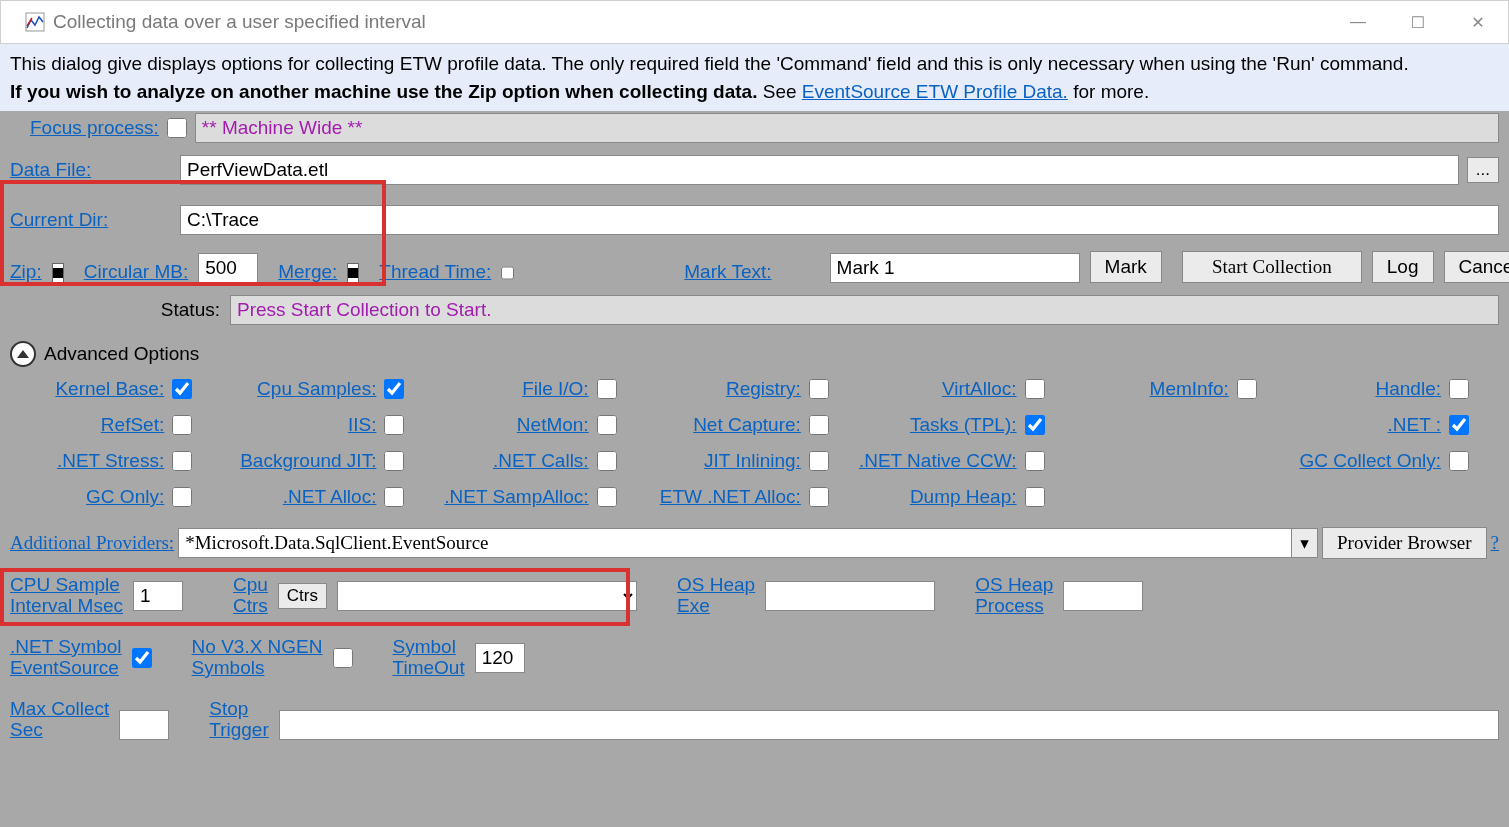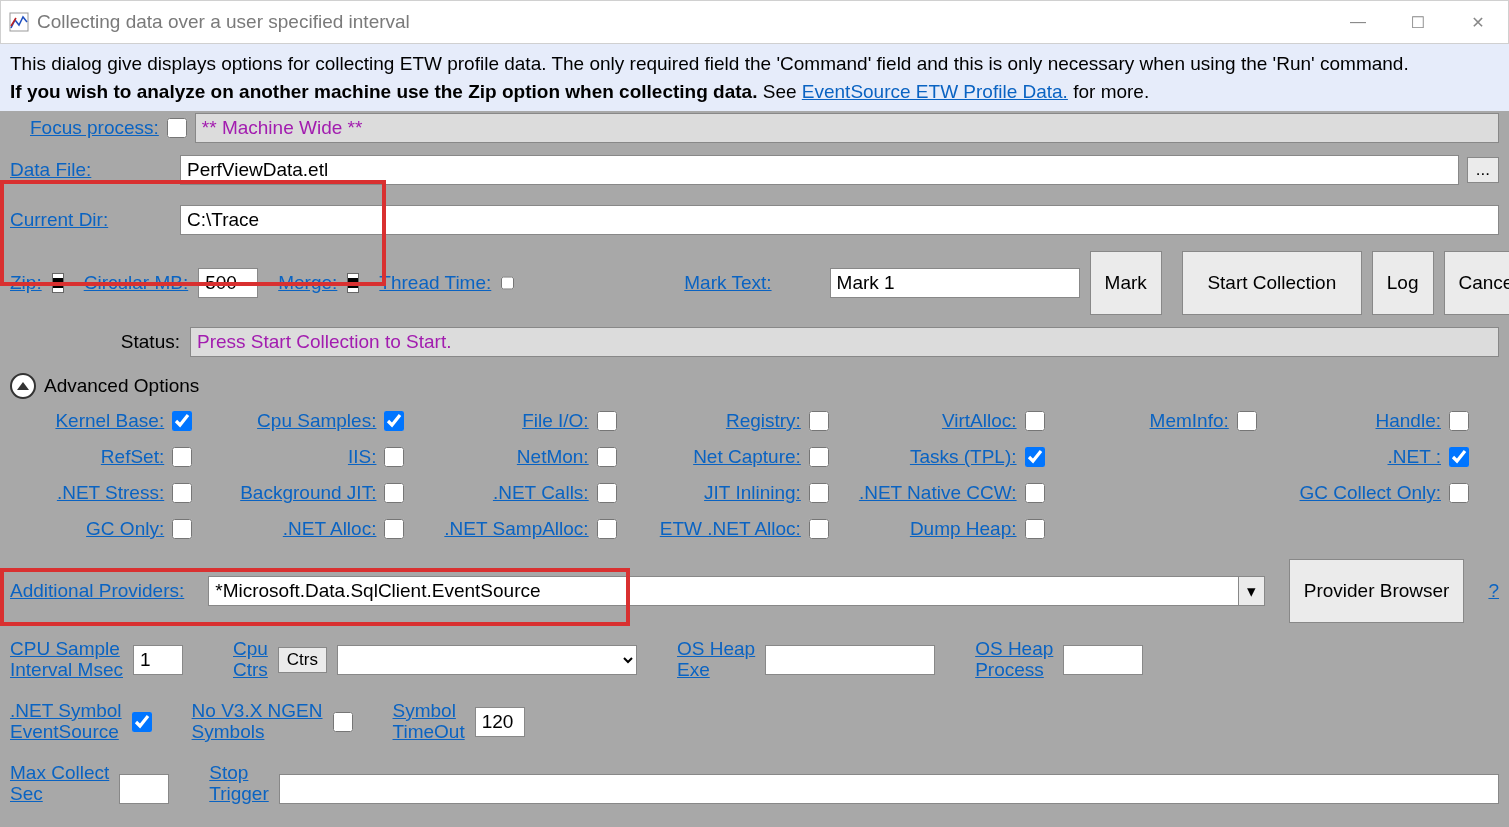--- a/index.html
+++ b/index.html
@@ -1,35 +1,35 @@
 <!DOCTYPE html>
 <html><head>
 <meta charset="utf-8">
 <style>
 * { box-sizing: border-box; margin: 0; padding: 0; }
 body { font-family: "Segoe UI", Tahoma, sans-serif; font-size: 16px; background: #a8a8a8; overflow: hidden; }
 .window { width: 1509px; height: 827px; background: #a8a8a8; position: relative; }
-.titlebar { height: 44px; background: #fff; display: flex; align-items: center; padding-left: 8px; border: 1px solid #d0d0d0; }
+.titlebar { height: 44px; background: #fff; display: flex; align-items: center; padding-left: 24px; border: 1px solid #d0d0d0; }
 .titlebar .icon { width: 20px; height: 20px; margin-right: 8px; }
 .titlebar .title { color: #7a7a7a; font-size: 19px; flex: 1; }
 .winbtns { display: flex; }
 .winbtn { width: 60px; height: 42px; display: flex; align-items: center; justify-content: center; color: #888; font-size: 16px; }
 .banner { background: #e6ecfa; padding: 6px 10px; font-size: 19px; line-height: 1.45; }
 .banner b { font-weight: 700; }
 .lnk { color: #0a63c2; text-decoration: underline; cursor: pointer; }
 .content { padding: 0 4px; }
 .row { display: flex; align-items: center; min-height: 34px; }
 .lbl { color: #0a63c2; text-decoration: underline; font-size: 19px; white-space: nowrap; }
 .lbl-plain { color: #000; font-size: 19px; white-space: nowrap; }
 input[type="text"] { font-family: inherit; font-size: 19px; padding: 2px 6px; border: 1px solid #888; background: #fff; height: 30px; }
 input.readonly { background: #dcdcdc; color: #a21caf; }
 input[type="checkbox"] { width: 20px; height: 20px; vertical-align: middle; cursor: pointer; }
 .chk-indeterminate { width: 20px; height: 20px; border: 1px solid #666; background: #fff; display: inline-flex; align-items: center; justify-content: center; }
 .chk-indeterminate::after { content: ""; width: 10px; height: 10px; background: #000; }
-button { font-family: inherit; font-size: 19px; padding: 20px 14px; background: #ebebeb; border: 1px solid #888; cursor: pointer; }
+button { font-family: inherit; font-size: 19px; padding: 4px 14px; background: #ebebeb; border: 1px solid #888; cursor: pointer; }
 .btn-sm { padding: 2px 8px; font-size: 17px; }
 .highlight { position: absolute; border: 4px solid #d93030; pointer-events: none; }
 .highlight.h1 { left: 0px; top: 180px; width: 386px; height: 106px; }
 .highlight.h2 { left: 0px; top: 568px; width: 630px; height: 58px; }
 .expander { display: flex; align-items: center; margin: 10px 6px 6px 6px; }
 .exp-btn { width: 26px; height: 26px; border: 2px solid #333; border-radius: 50%; display: flex; align-items: center; justify-content: center; margin-right: 8px; background: #fff; }
 .exp-btn::after { content: ""; width: 0; height: 0; border-left: 6px solid transparent; border-right: 6px solid transparent; border-bottom: 8px solid #333; }
 .grid-opts { display: grid; grid-template-columns: repeat(7, 1fr); gap: 4px 0; padding: 0 6px; }
 .opt { display: flex; align-items: center; justify-content: flex-end; gap: 8px; padding-right: 30px; height: 32px; }
 .opt .lbl { text-align: right; }
@@ -79,45 +79,45 @@
       <a class="lbl" style="width:162px;">Data File:</a>
       <input type="text" style="flex: 1 1 0%;" value="PerfViewData.etl">
       <button class="btn-sm">...</button>
     </div>
 
     <div class="row" style="padding:10px 6px; gap:8px;">
       <a class="lbl" style="width:162px;">Current Dir:</a>
       <input type="text" style="flex: 1 1 0%;" value="C:\Trace">
     </div>
 
-    <div class="row" style="padding:6px 6px; gap:10px; align-items: center;">
+    <div class="row" style="padding:6px 6px; gap:10px; align-items: flex-end;">
       <a class="lbl">Zip:</a>
       <span class="chk-indeterminate"></span>
       <span class="space" style="width:12px;"></span>
       <a class="lbl" style="line-height:1.1;"><span>Circular MB:</span></a>
       <input type="text" style="width: 60px;" value="500">
       <span class="space" style="width:10px;"></span>
       <a class="lbl">Merge:</a>
       <span class="chk-indeterminate"></span>
       <span class="space" style="width:14px;"></span>
       <a class="lbl" style="line-height:1.1;"><span>Thread Time:</span></a>
       <input type="checkbox" style="">
       <span class="space" style="flex:0 0 150px;"></span>
       <a class="lbl">Mark Text:</a>
       <input type="text" style="width: 250px; margin-left: 48px;" value="Mark 1">
       <button>Mark</button>
       <span style="flex:1;"></span>
-      <button style="min-width:180px;">Start Collection</button>
+      <button style="min-width:180px;font-family:Liberation Serif, serif;">Start Collection</button>
       <button>Log</button>
       <button>Cancel</button>
     </div>
 
     <div class="row" style="padding:6px 6px; gap:10px;">
       <span style="width:100px;"></span>
-      <span class="lbl-plain" style="width:60px; text-align:right;">Status:</span>
+      <span class="lbl-plain" style="width:60px; text-align:right;margin-left:40px;">Status:</span>
       <input type="text" class="readonly" readonly="" style="flex: 1 1 0%;" value="Press Start Collection to Start.">
     </div>
 
     <div class="expander">
       <span class="exp-btn"></span>
       <span class="lbl-plain">Advanced Options</span>
     </div>
 
     <div class="grid-opts">
       <div class="opt">
@@ -217,21 +217,21 @@
           <a class="lbl">ETW .NET Alloc:</a>
           <input type="checkbox" style="">
         </div>
       <div class="opt">
           <a class="lbl">Dump Heap:</a>
           <input type="checkbox" style="">
         </div>
       <div class="opt"></div>
     </div>
 
-    <div class="row" style="padding:14px 6px 6px 6px; gap:24px;">
+    <div class="row" style="padding:14px 6px 6px 6px; gap:4px;font-family:Liberation Serif, serif;">
       <a class="lbl">Additional Providers:</a>
       <div style="flex:1; display:flex;">
         <input type="text" style="flex: 1 1 0%;" value="*Microsoft.Data.SqlClient.EventSource">
         <button class="btn-sm" style="border-left:none; width:26px;">▾</button>
       </div>
       <button>Provider Browser</button>
       <a class="lbl">?</a>
     </div>
 
     <div class="row" style="padding:10px 6px; gap:10px; align-items:center;">

